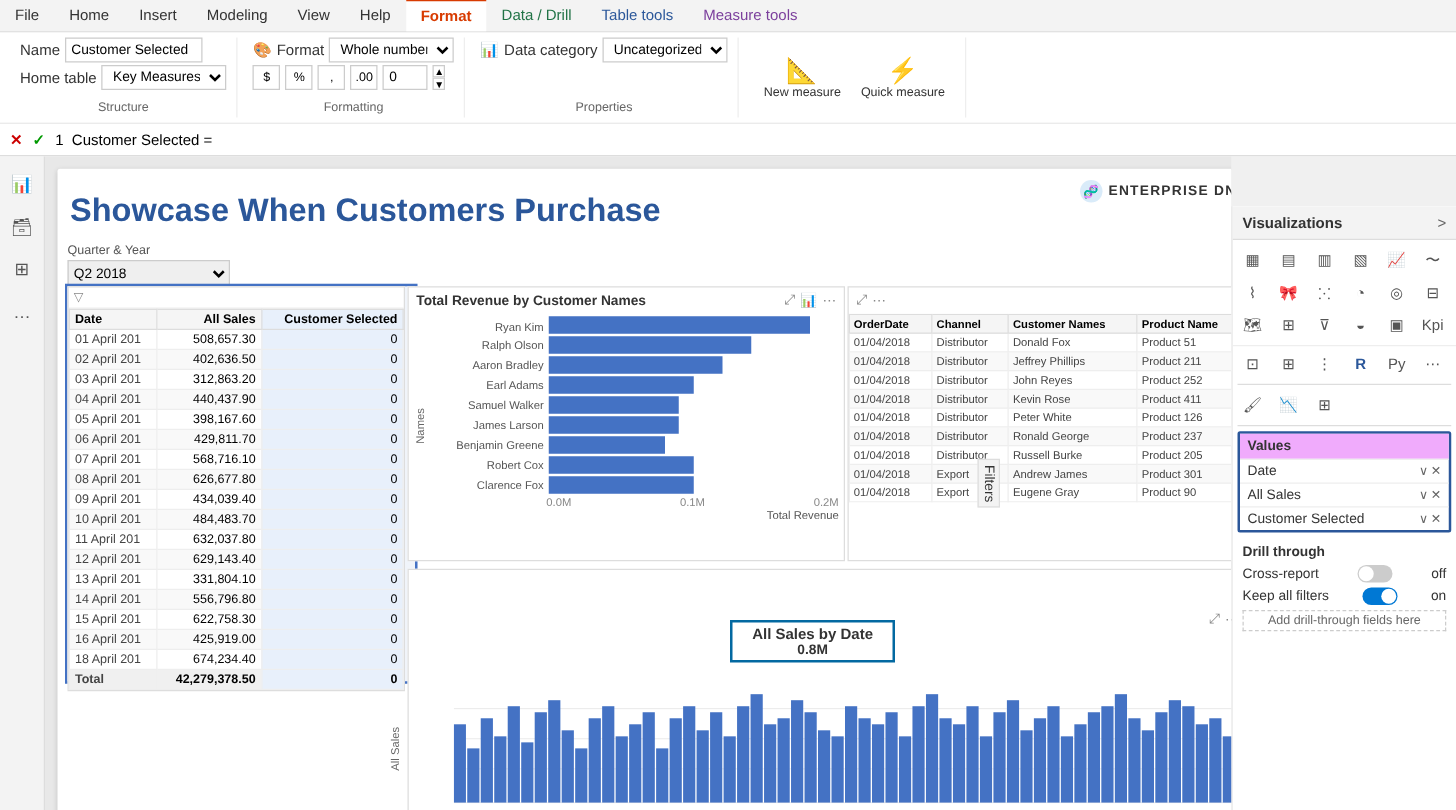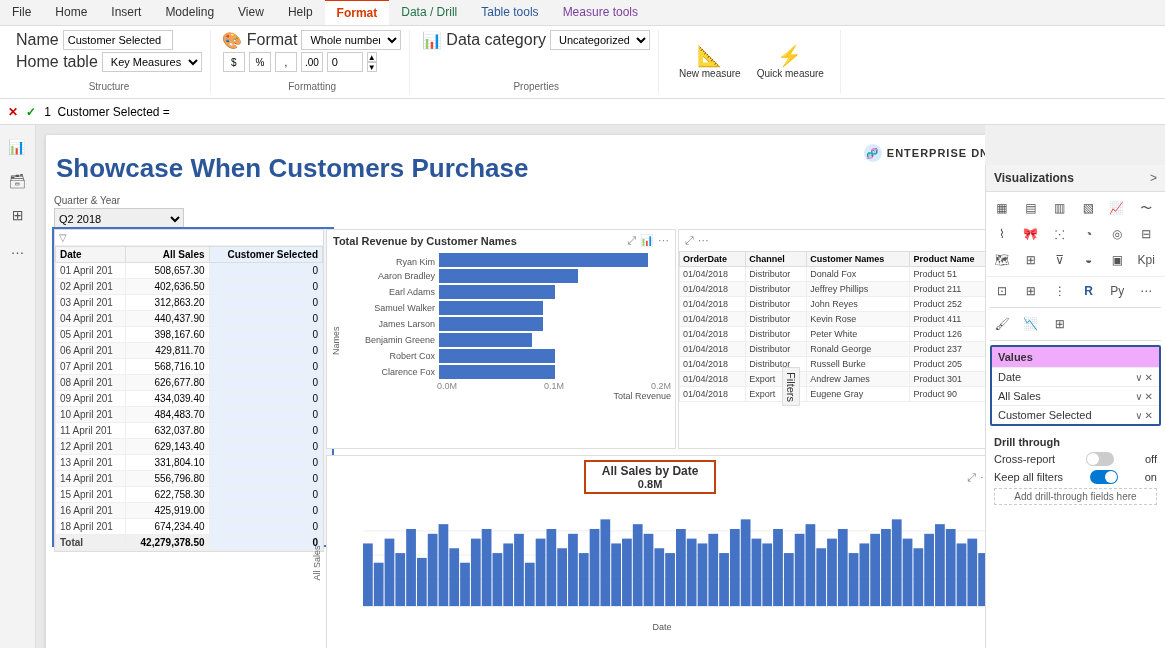--- a/index.html
+++ b/index.html
@@ -8,21 +8,21 @@
     
     .ribbon { background: #fff; border-bottom: 1px solid #ddd; }
     .ribbon-tabs { display: flex; background: #f3f3f3; border-bottom: 1px solid #ddd; height: 26px; align-items: flex-end; }
     .ribbon-tab { padding: 4px 12px; font-size: 12px; cursor: pointer; color: #333; height: 26px; display: flex; align-items: center; }
     .ribbon-tab.active { background: #fff; border-top: 2px solid #d83b01; color: #d83b01; font-weight: 600; }
 
     .ribbon-content { display: flex; align-items: stretch; padding: 4px 8px; background: #fff; height: 72px; gap: 4px; }
     .ribbon-group { display: flex; flex-direction: column; align-items: flex-start; border-right: 1px solid #eee; padding: 0 8px; min-width: 120px; }
     .ribbon-group-label { font-size: 10px; color: #666; text-align: center; width: 100%; margin-top: auto; padding-bottom: 2px; }
     .ribbon-row { display: flex; align-items: center; gap: 4px; margin-bottom: 2px; }
-    .ribbon-label { font-size: 16px; color: #333; white-space: nowrap; text-align: center; }
+    .ribbon-label { font-size: 12px; color: #333; white-space: nowrap; text-align: center; }
     .ribbon-input { height: 20px; border: 1px solid #ccc; font-size: 11px; padding: 0 4px; background: #fff; width: 100px; }
     .ribbon-select { height: 20px; border: 1px solid #ccc; font-size: 11px; padding: 0 4px; background: #fff; width: 120px; }
     .ribbon-sym-btn { width: 22px; height: 20px; border: 1px solid #ccc; background: #fff; font-size: 10px; cursor: pointer; display: flex; align-items: center; justify-content: center; }
     .ribbon-big-btn { display: flex; flex-direction: column; align-items: center; justify-content: center; padding: 4px 8px; cursor: pointer; min-width: 50px; }
     .ribbon-big-btn .icon { font-size: 20px; color: #555; }
     .ribbon-big-btn .label { font-size: 10px; color: #333; text-align: center; line-height: 1.2; }
 
     
     .formula-bar { background: #fff; border-bottom: 1px solid #ddd; height: 26px; display: flex; align-items: center; padding: 0 8px; gap: 8px; font-size: 12px; }
     .formula-x { color: #c00; font-weight: bold; cursor: pointer; }
@@ -354,20 +354,26 @@
             <div style="writing-mode:vertical-rl;transform:rotate(180deg);font-size:9px;color:#666;padding:4px;text-align:center;">Names</div>
             <div style="flex:1;padding:2px 4px;">
               <div id="bar-chart-rows">
                   <div style="display: flex; align-items: flex-end; margin-bottom: 2px;">
                     <div style="width: 90px; text-align: right; font-size: 9px; color: rgb(85, 85, 85); padding-right: 4px; white-space: nowrap; overflow: hidden; text-overflow: ellipsis;">Ryan Kim</div>
                     <div style="flex: 1 1 0%; height: 14px; background: transparent;">
                       <div style="width: 90%; height: 14px; background: rgb(68, 114, 196);"></div>
                     </div>
                   </div>
                   <div style="display: flex; align-items: center; margin-bottom: 2px;">
+                    <div style="width: 90px; text-align: right; font-size: 9px; color: rgb(85, 85, 85); padding-right: 4px; white-space: nowrap; overflow: hidden; text-overflow: ellipsis;">Ralph Olson</div>
+                    <div style="flex: 1 1 0%; height: 14px; background: transparent;">
+                      <div style="width: 70%; height: 14px; background: rgb(68, 114, 196);"></div>
+                    </div>
+                  </div>
+                  <div style="display: flex; align-items: center; margin-bottom: 2px;">
                     <div style="width: 90px; text-align: right; font-size: 9px; color: rgb(85, 85, 85); padding-right: 4px; white-space: nowrap; overflow: hidden; text-overflow: ellipsis;">Aaron Bradley</div>
                     <div style="flex: 1 1 0%; height: 14px; background: transparent;">
                       <div style="width: 60%; height: 14px; background: rgb(68, 114, 196);"></div>
                     </div>
                   </div>
                   <div style="display: flex; align-items: center; margin-bottom: 2px;">
                     <div style="width: 90px; text-align: right; font-size: 9px; color: rgb(85, 85, 85); padding-right: 4px; white-space: nowrap; overflow: hidden; text-overflow: ellipsis;">Earl Adams</div>
                     <div style="flex: 1 1 0%; height: 14px; background: transparent;">
                       <div style="width: 50%; height: 14px; background: rgb(68, 114, 196);"></div>
                     </div>
@@ -486,21 +492,21 @@
                     <td>Product 90</td>
                   </tr>
                 </tbody>
             </table>
           </div>
         </div>
 
         <div style="position:absolute;left:280px;top:320px;right:8px;bottom:8px;background:#fff;border:1px solid #ddd;">
           <div class="visual-header">
             <div style="text-align:center;flex:1;">
-              <div style="font-size:12px;font-weight:600;color:#333;border:2px solid #c2410c;padding:2px 16px;display:inline-block;">
+              <div style="font-size:12px;font-weight:600;color:#333;border:2px solid #0369a1;padding:2px 16px;display:inline-block;margin-top:36px;">
                 <div>All Sales by Date</div>
                 <div style="font-size:11px;color:#333;">0.8M</div>
               </div>
             </div>
             <div class="visual-icons">
               <span>⤢</span>
               <span>⋯</span>
             </div>
           </div>
           <div style="position:relative;height:130px;padding:4px 8px 20px 36px;">

